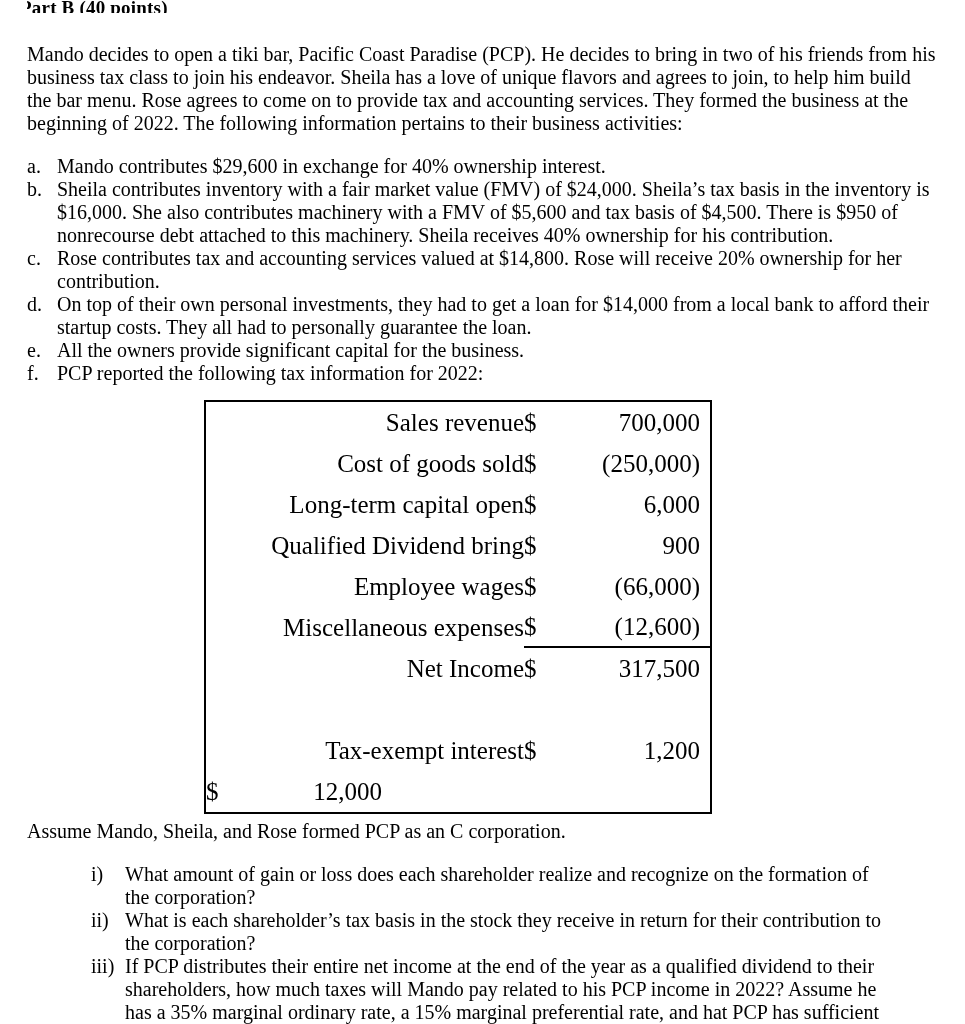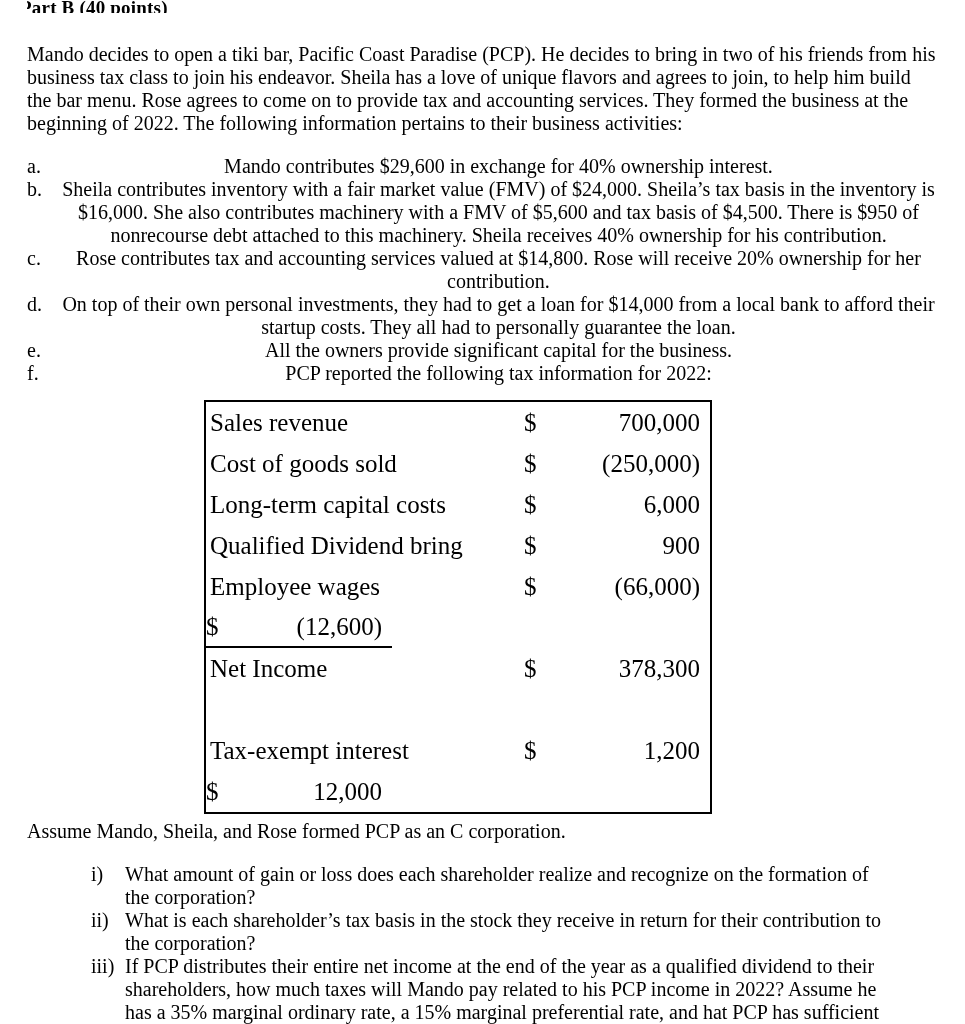--- a/index.html
+++ b/index.html
@@ -49,40 +49,40 @@
   }
   .fact-item {
     display: flex;
   }
   .fact-marker {
     width: 30px;
     flex: 0 0 30px;
   }
   .fact-text {
     flex: 1;
-    text-align: center;
   }
 
   
   .fin-table {
     box-sizing: border-box;
     margin: 15px 0 0 177px;
     width: 508px;
     border: 2px solid #000;
   }
   .trow {
     display: flex;
     align-items: center;
     height: 41px;
     font-size: 25px;
   }
   .tlabel {
     flex: 1;
     padding-left: 4px;
     white-space: nowrap;
+    text-align: right;
   }
   .tval {
     box-sizing: border-box;
     width: 186px;
     flex: 0 0 186px;
     height: 41px;
     display: flex;
     justify-content: space-between;
     align-items: center;
     padding-right: 10px;
@@ -159,51 +159,52 @@
         </span>
     </div>
     <div class="trow">
       <span class="tlabel">Cost of goods sold</span>
       <span class="tval">
           <span>$</span>
           <span>(250,000)</span>
         </span>
     </div>
     <div class="trow">
-      <span class="tlabel">Long-term capital costs</span>
+      <span class="tlabel">Long-term capital open</span>
       <span class="tval">
           <span>$</span>
           <span>6,000</span>
         </span>
     </div>
     <div class="trow">
       <span class="tlabel">Qualified Dividend bring</span>
       <span class="tval">
           <span>$</span>
           <span>900</span>
         </span>
     </div>
     <div class="trow">
       <span class="tlabel">Employee wages</span>
       <span class="tval">
           <span>$</span>
           <span>(66,000)</span>
         </span>
     </div>
     <div class="trow rule-below">
+      <span class="tlabel">Miscellaneous expenses</span>
       <span class="tval">
           <span>$</span>
           <span>(12,600)</span>
         </span>
     </div>
     <div class="trow">
       <span class="tlabel">Net Income</span>
       <span class="tval">
           <span>$</span>
-          <span>378,300</span>
+          <span>317,500</span>
         </span>
     </div>
     <div class="trow">
       <span class="tlabel"></span>
       <span class="tval">
           <span></span>
           <span></span>
         </span>
     </div>
     <div class="trow">

